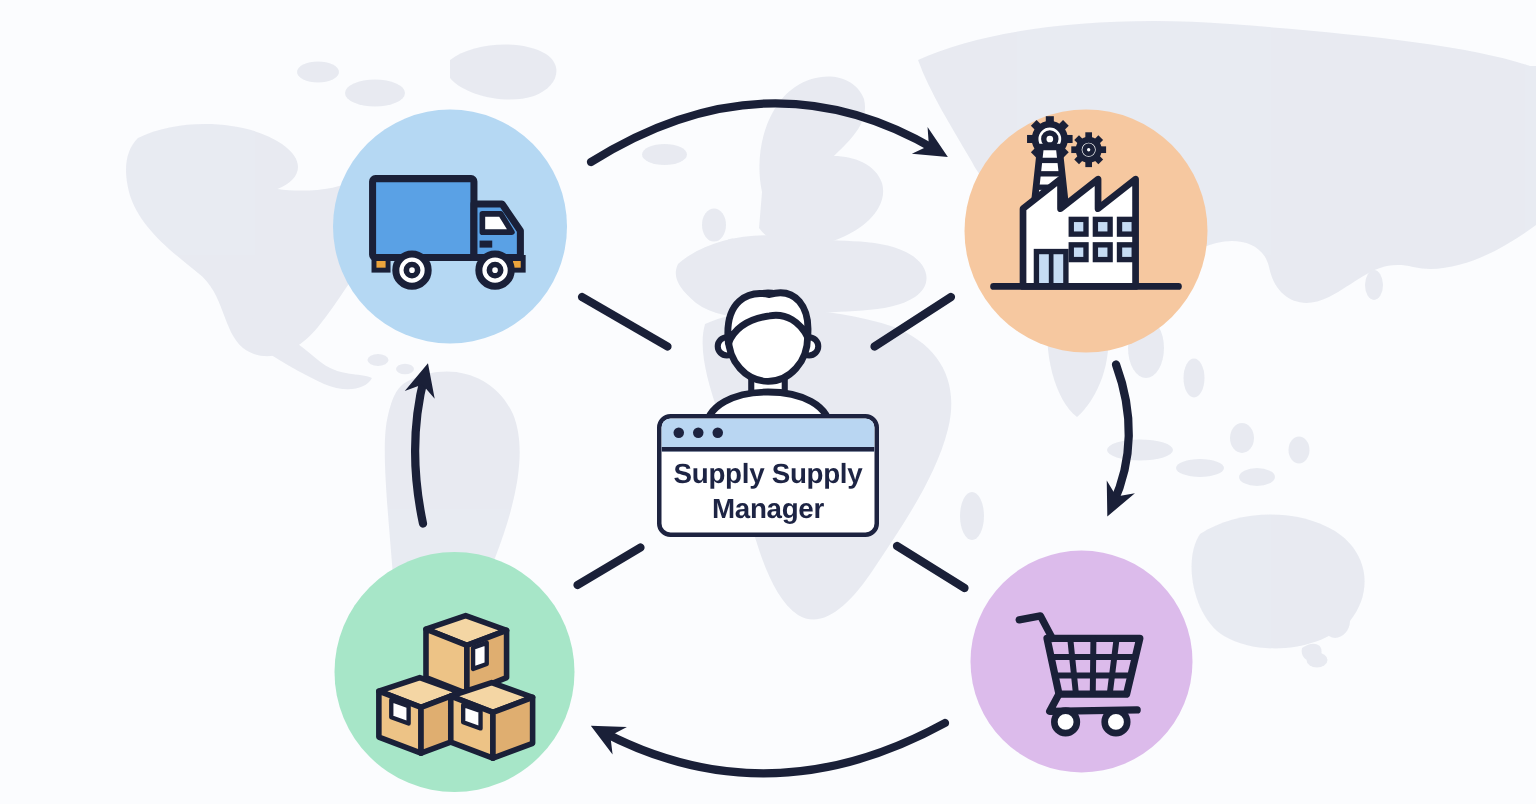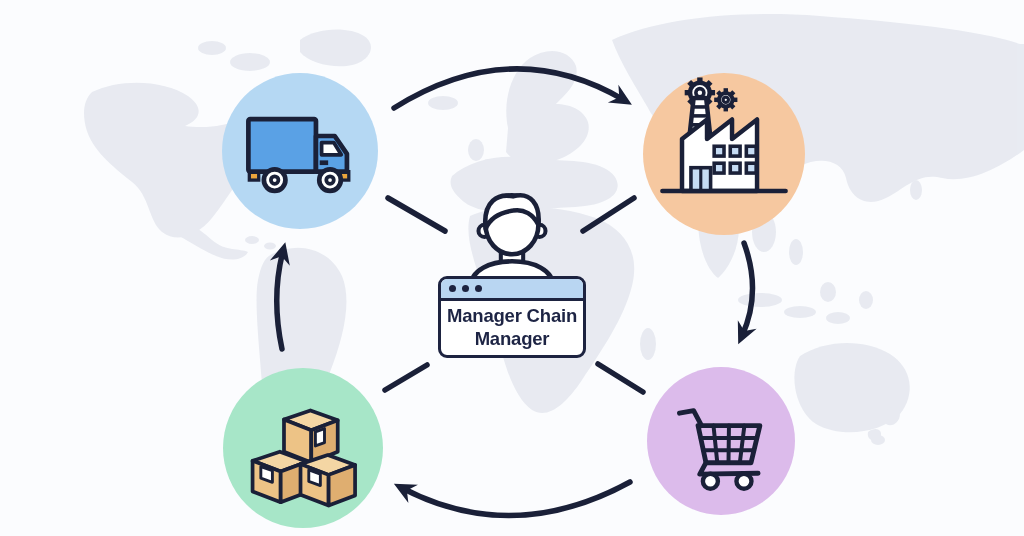--- a/index.html
+++ b/index.html
@@ -217,17 +217,17 @@
     </g>
   </svg>
 
   <div class="card">
     <div class="card-header">
       <span class="dot"></span>
       <span class="dot"></span>
       <span class="dot"></span>
     </div>
     <div class="card-body">
-      <div class="card-title">Manager Chain Manager</div>
+      <div class="card-title">Supply Supply Manager</div>
     </div>
   </div>
 
 </div>
 
 </body></html>

